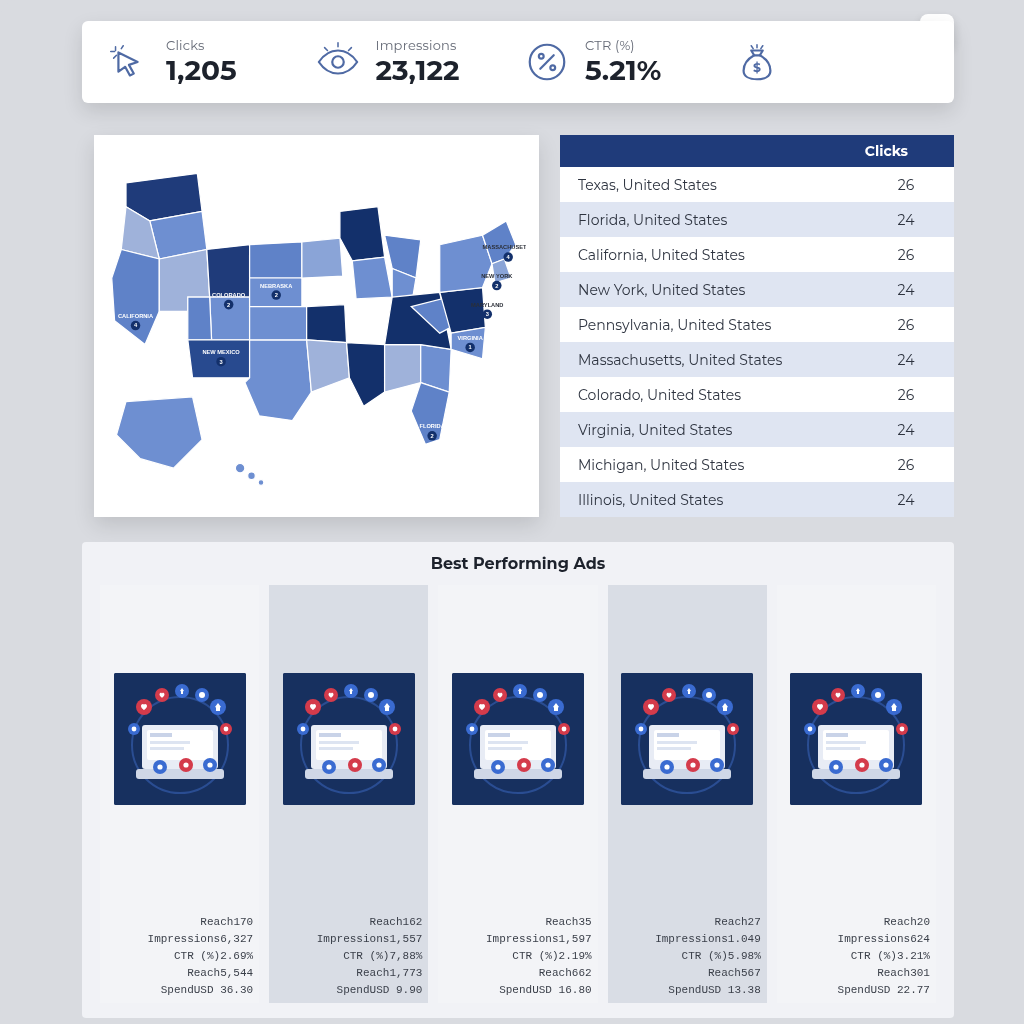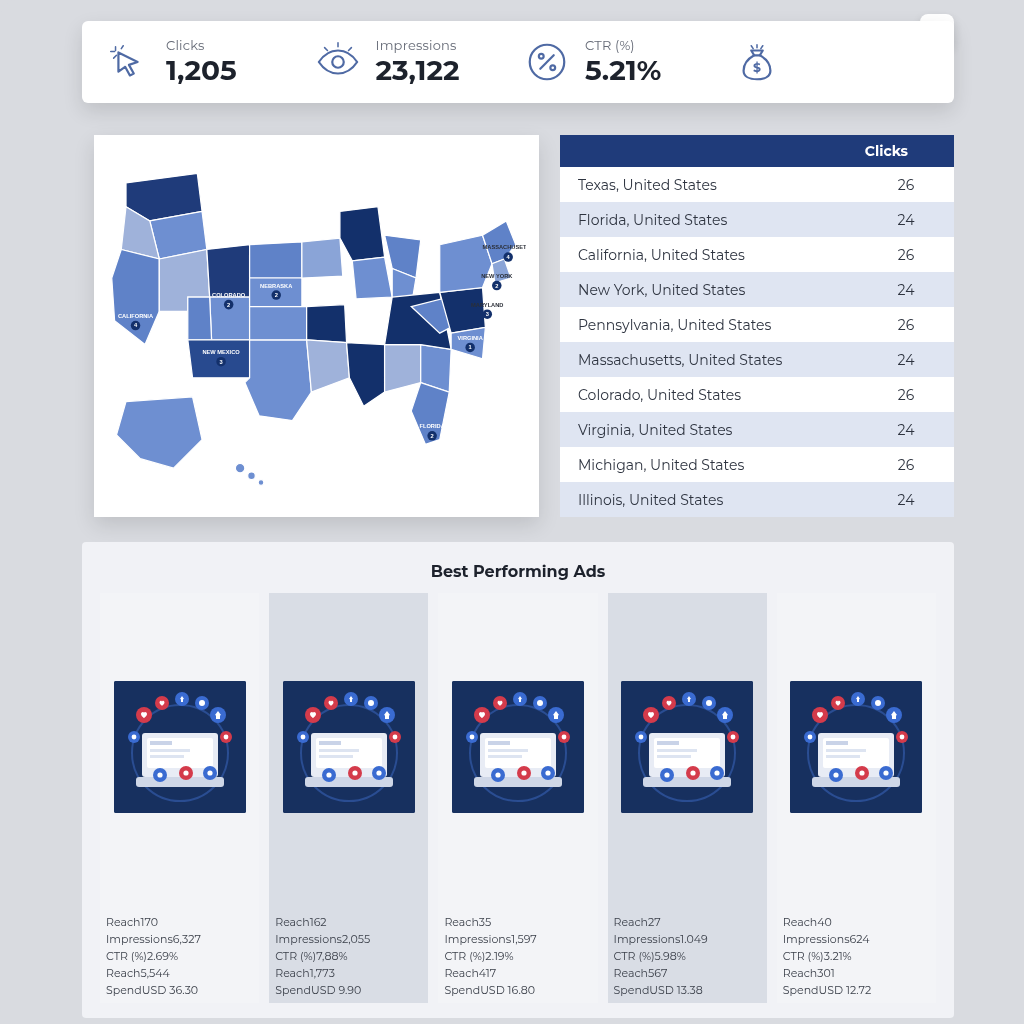--- a/index.html
+++ b/index.html
@@ -36,31 +36,31 @@
   
   .state-table{position:absolute;left:560px;right:70px;top:135px;}
   .state-table .hdr{background:var(--navy);color:#fff;height:32px;display:flex;align-items:center;justify-content:flex-end;padding:0 46px;font-weight:700;font-size:14px;}
   .state-table .rows{}
   .state-table .row{display:flex;align-items:center;justify-content:space-between;height:35px;padding:0 18px 0 18px;font-size:14px;color:#2e3440;}
   .state-table .row:nth-child(even){background:var(--row-alt);}
   .state-table .row:nth-child(odd){background:#fff;}
   .state-table .row .cl{width:60px;text-align:center;}
 
   
-  .ads{position:absolute;left:82px;right:70px;top:542px;bottom:6px;background:#f1f2f6;border-radius:4px;box-shadow:var(--shadow) inset 0 0 0 rgba(0,0,0,0);padding:20px 18px 12px 18px;}
+  .ads{position:absolute;left:82px;right:70px;top:542px;bottom:6px;background:#f1f2f6;border-radius:4px;box-shadow:var(--shadow) inset 0 0 0 rgba(0,0,0,0);padding:12px 18px 12px 18px;}
   .ads h3{margin:0 0 12px 0;text-align:center;font-size:16px;font-weight:700;color:#1d222c;}
   .ad-grid{display:grid;grid-template-columns:repeat(5,1fr);gap:10px;height:calc(100% - 34px);}
   .ad-card{display:flex;flex-direction:column;align-items:stretch;padding:0 6px;}
   .ad-card:nth-child(odd){background:var(--card);}
   .ad-card:nth-child(even){background:var(--card-alt);}
   .ad-thumb{margin-top:88px;align-self:center;width:132px;height:132px;background:var(--navy-dark);border-radius:2px;position:relative;overflow:hidden;}
   .ad-thumb svg{position:absolute;inset:0;}
   .ad-gap{flex:1;}
   .ad-stats{font-size:11px;color:#3a3f49;margin-bottom:4px;}
-  .ad-stats div{display:flex;justify-content:flex-start;line-height:1.55;}
+  .ad-stats div{display:flex;justify-content:flex-end;line-height:1.55;font-family:Liberation Mono, monospace;}
 
   
   .stroke{fill:none;stroke:currentColor;stroke-width:2.3;stroke-linecap:round;stroke-linejoin:round;}
   .thin{fill:none;stroke:currentColor;stroke-width:1.6;stroke-linecap:round;stroke-linejoin:round;}
 </style>
 </head>
 <body>
 <div class="page">
 
   <div class="corner">
@@ -365,21 +365,21 @@
   </svg>
           </div>
     <div class="ad-gap"></div>
     <div class="ad-stats">
       <div>
               <span>Reach</span>
               <span>162</span>
             </div>
       <div>
               <span>Impressions</span>
-              <span>2,055</span>
+              <span>1,557</span>
             </div>
       <div>
               <span>CTR (%)</span>
               <span>7,88%</span>
             </div>
       <div>
               <span>Reach</span>
               <span>1,773</span>
             </div>
       <div>
@@ -434,21 +434,21 @@
       <div>
               <span>Impressions</span>
               <span>1,597</span>
             </div>
       <div>
               <span>CTR (%)</span>
               <span>2.19%</span>
             </div>
       <div>
               <span>Reach</span>
-              <span>417</span>
+              <span>662</span>
             </div>
       <div>
               <span>Spend</span>
               <span>USD 16.80</span>
             </div>
     </div>
         </div>
         <div class="ad-card">
     <div class="ad-thumb">
             <svg viewBox="0 0 132 132">
@@ -544,36 +544,36 @@
                 <circle cx="72" cy="92" r="2.6" fill="#fff"></circle>
       <circle cx="96" cy="92" r="7" fill="#3a6bd1"></circle>
                 <circle cx="96" cy="92" r="2.6" fill="#fff"></circle>
     </g>
   </svg>
           </div>
     <div class="ad-gap"></div>
     <div class="ad-stats">
       <div>
               <span>Reach</span>
-              <span>40</span>
+              <span>20</span>
             </div>
       <div>
               <span>Impressions</span>
               <span>624</span>
             </div>
       <div>
               <span>CTR (%)</span>
               <span>3.21%</span>
             </div>
       <div>
               <span>Reach</span>
               <span>301</span>
             </div>
       <div>
               <span>Spend</span>
-              <span>USD 12.72</span>
+              <span>USD 22.77</span>
             </div>
     </div>
         </div>
       </div>
   </div>
 
 </div>
 
 </body></html>

